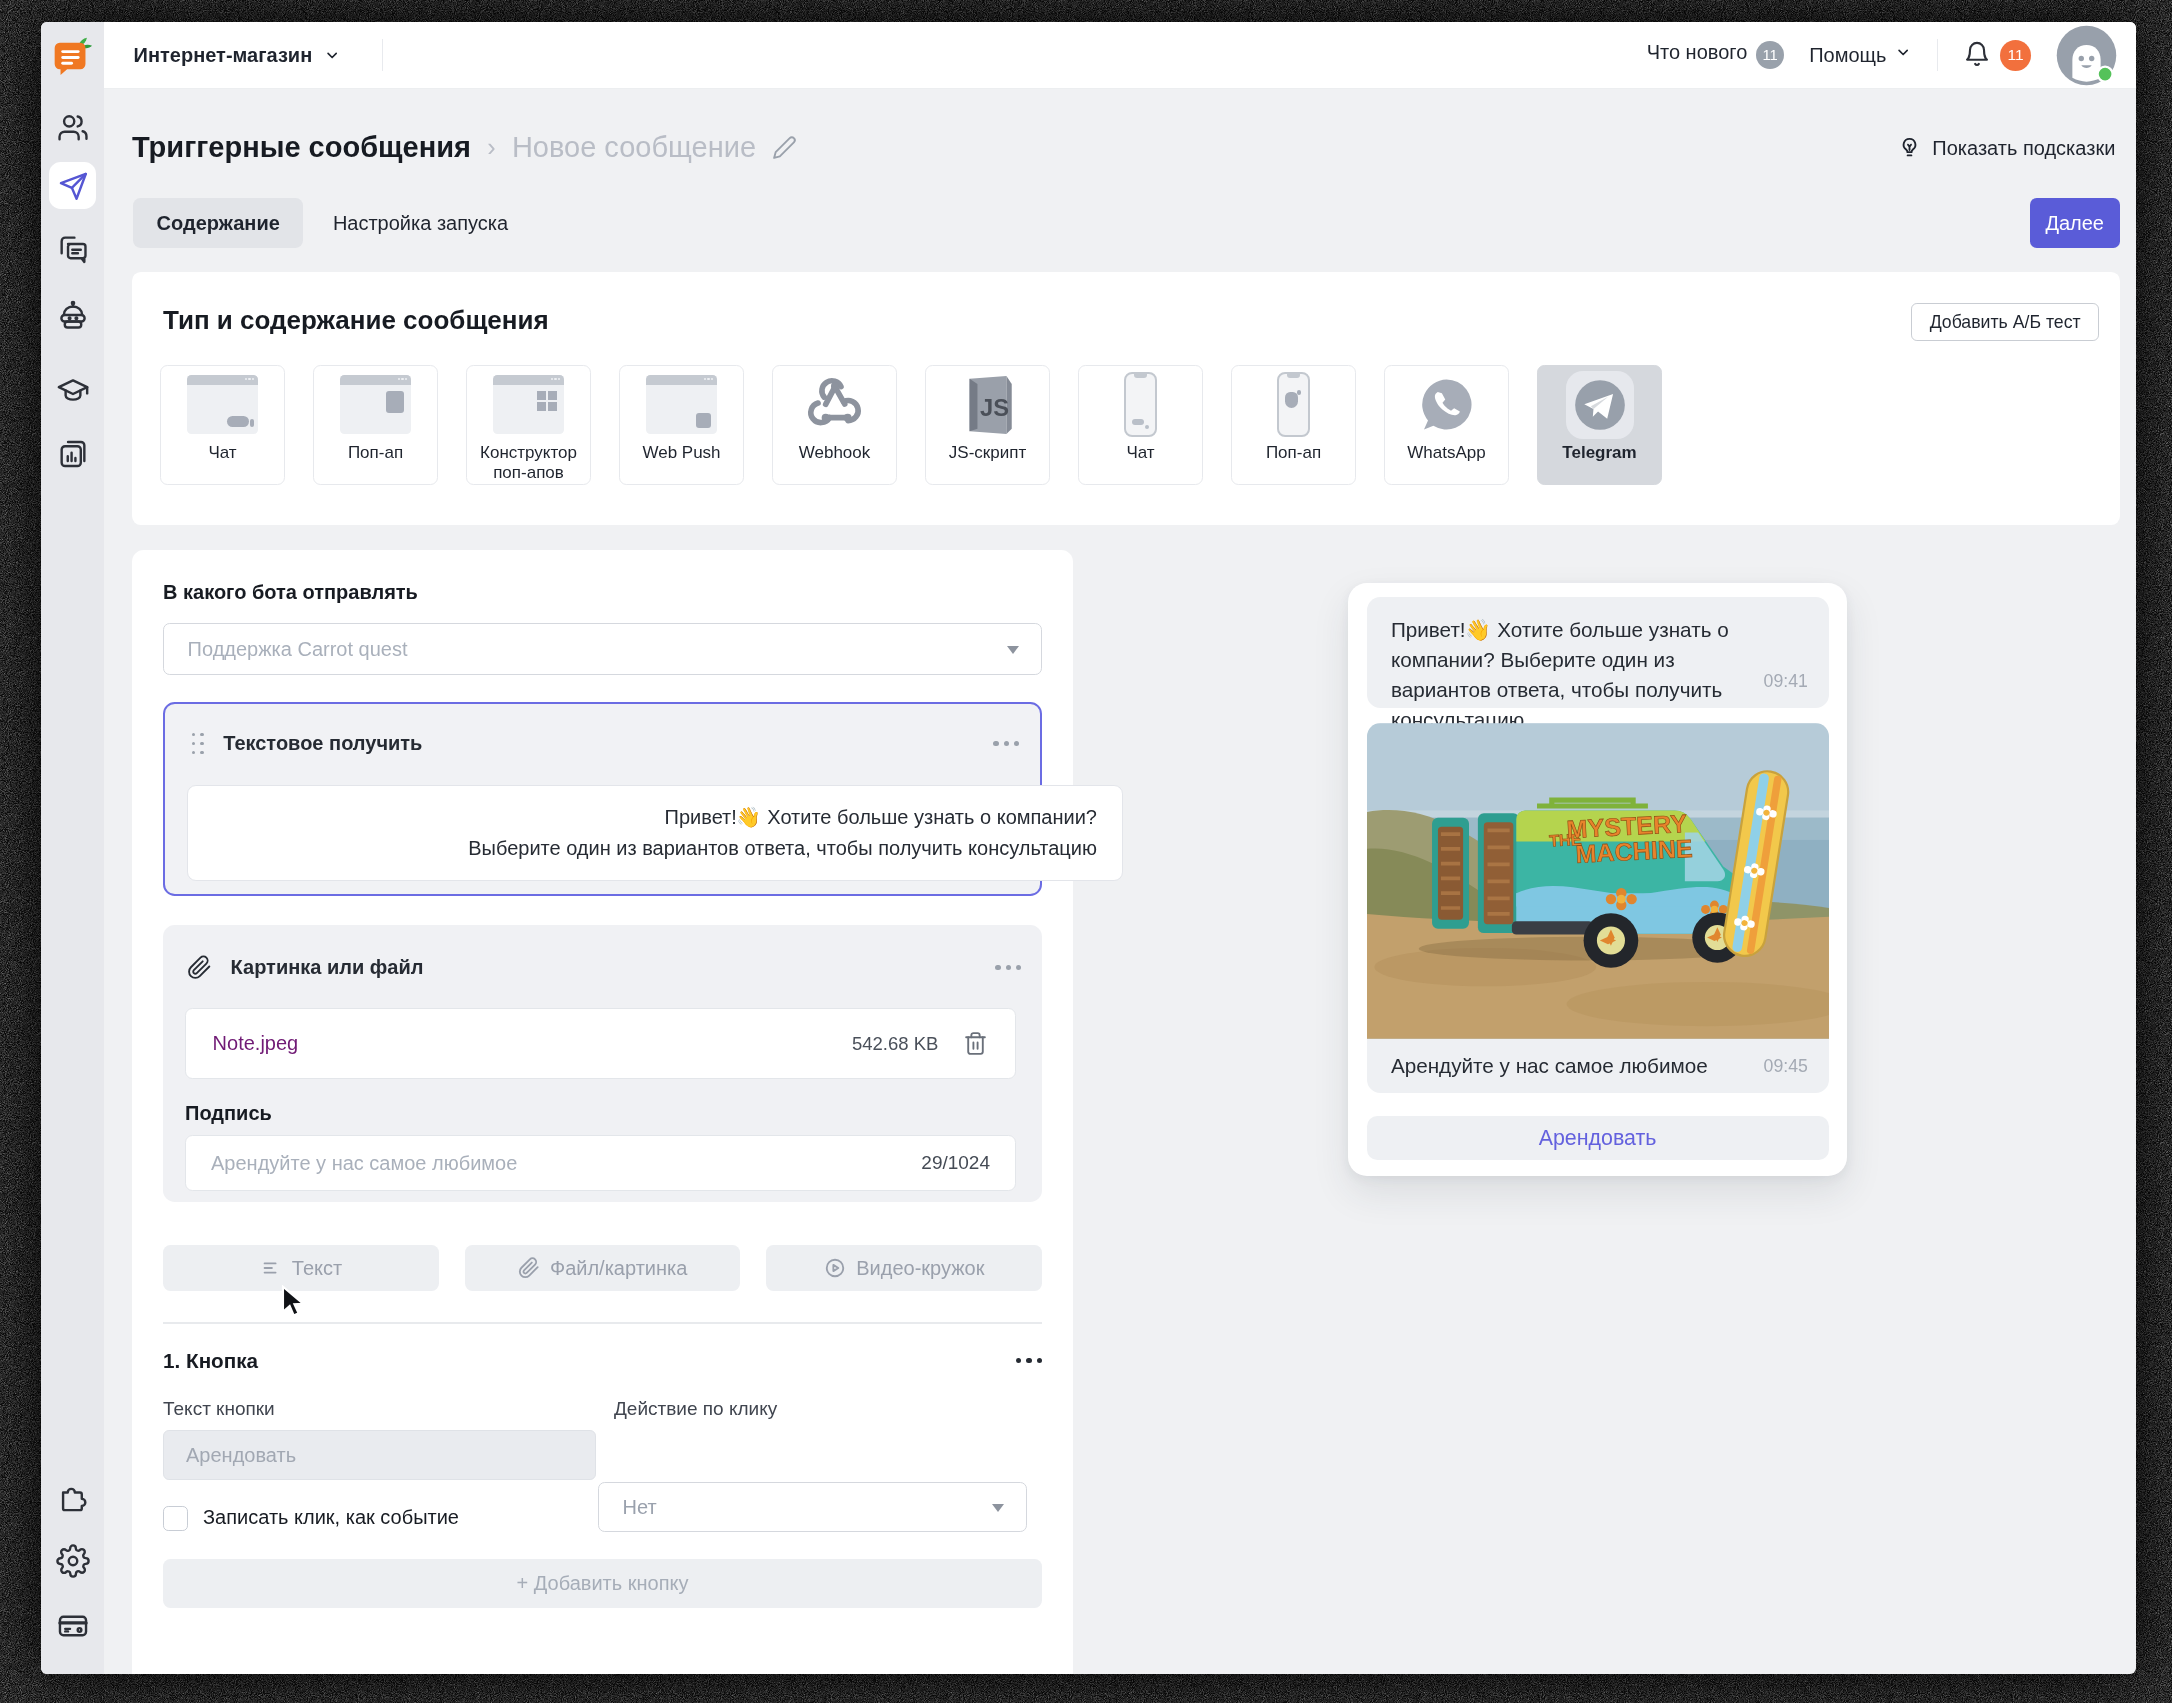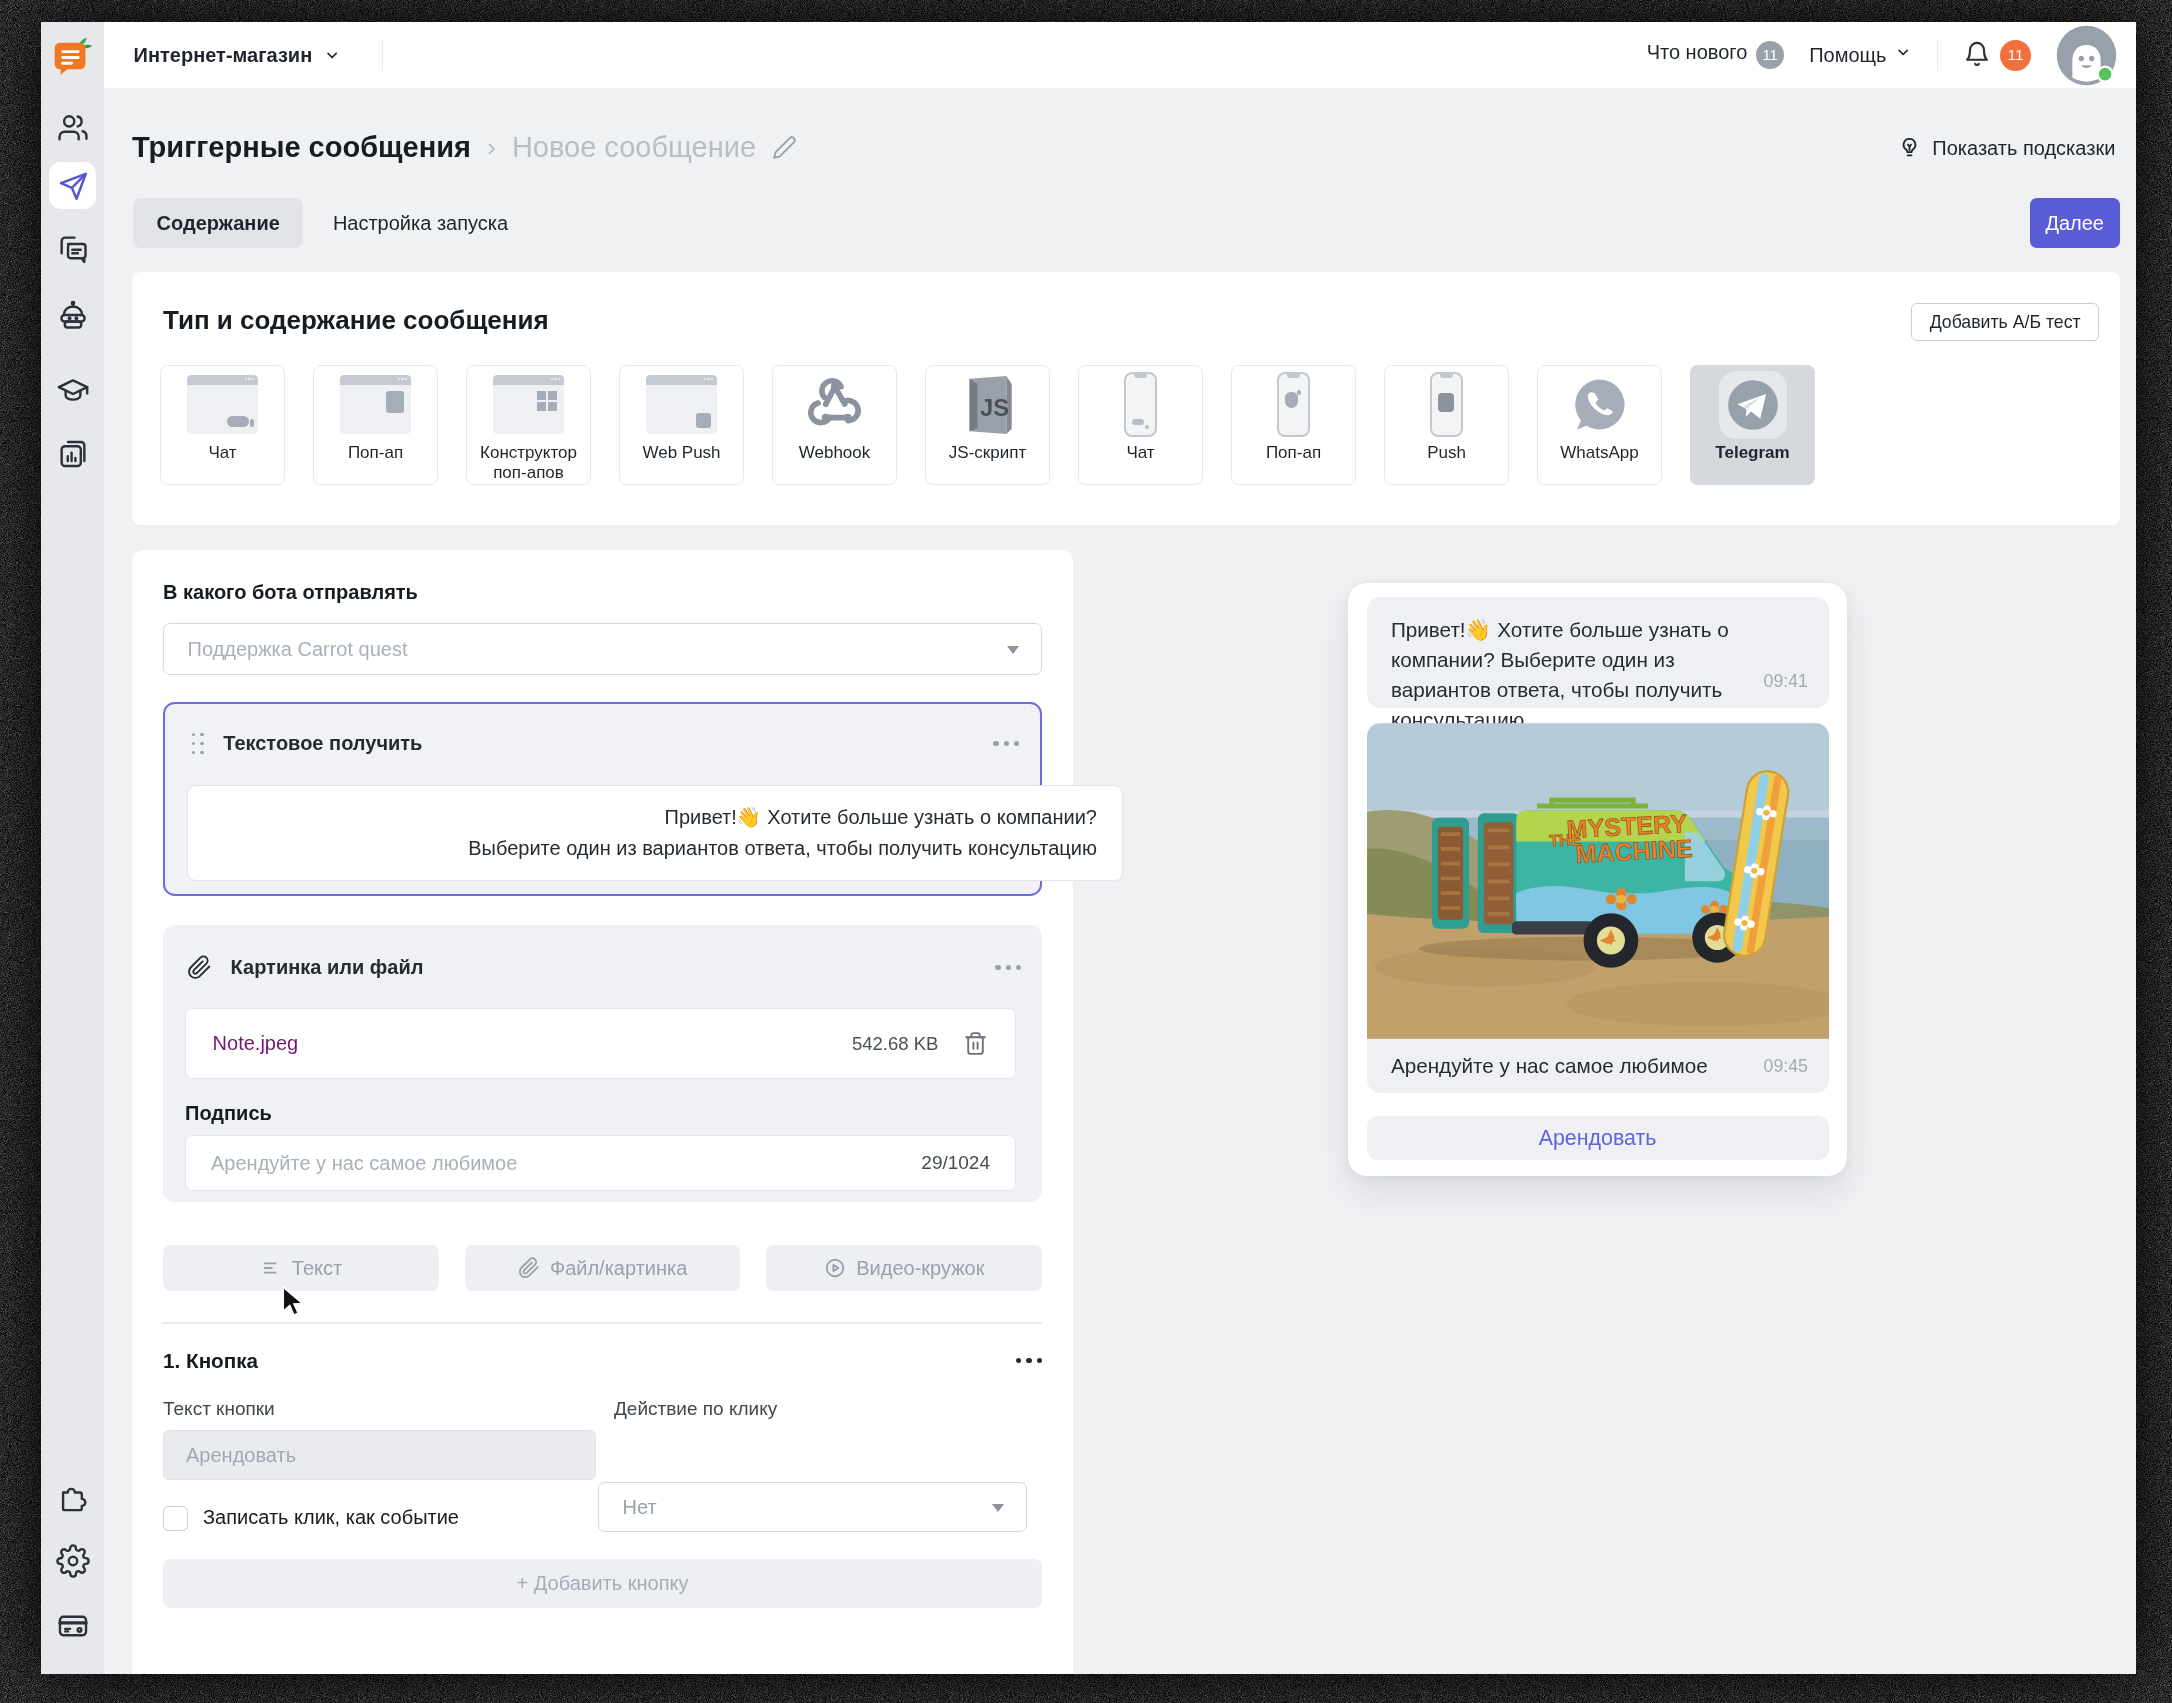--- a/index.html
+++ b/index.html
@@ -1,20 +1,20 @@
 <!DOCTYPE html>
 <html style="font-size:11.8px"><head>
 <meta charset="utf-8">
 <style>
   * { margin:0; padding:0; box-sizing:border-box; font-family:"Liberation Sans", sans-serif; }
   html,body { width:2172px; height:1704px; background:#060606; }
   .stage { position:relative; width:2172px; height:1704px; overflow:hidden; background:#0a0a0a; }
   .noise-svg { position:absolute; inset:0; width:100%; height:100%; display:block; opacity:.55; }
   .app { position:absolute; left:41px; top:22px; width:2095px; height:1652px; background:#f0f1f3;
-         border-radius:0; overflow:hidden; box-shadow:0 0 59px rgba(0,0,0,.95); }
+         border-radius:6px; overflow:hidden; box-shadow:0 0 59px rgba(0,0,0,.95); }
   .abs { position:absolute; }
 
   
   .sidebar { position:absolute; left:0; top:0; bottom:0; width:63px; background:#e7e8ec; }
   .logo { position:absolute; left:9.6px; top:11.8px; width:44px; height:44px; }
   .snav { position:absolute; left:0; width:63px; display:flex; justify-content:center; }
   .snav svg { width:34px; height:34px; stroke:#2d3038; stroke-width:1.7; fill:none;
               stroke-linecap:round; stroke-linejoin:round; }
   .stile { width:47px; height:47px; background:#fff; border-radius:11.8px; display:flex; align-items:center; justify-content:center; }
   .stile svg { stroke:#5556d3; }
@@ -404,28 +404,20 @@
         <div class="tcard">
           <div class="iconzone">
               <div class="phone">
             <div style="position:absolute;left:5.9px;top:17.7px;width:13.3px;height:16.3px;border-radius:5.9px 5.9px 7.4px 7.4px;background:#a7adb8;"></div>
             <div style="position:absolute;left:17.7px;top:16.3px;width:4.4px;height:4.4px;border-radius:2.2px;background:#a7adb8;"></div>
           </div>
             </div>
           <div class="tlabel">Поп-ап</div>
         </div>
 
-        <div class="tcard">
-          <div class="iconzone">
-              <div class="phone">
-            <div style="position:absolute;left:5.9px;top:19px;width:16.3px;height:19px;border-radius:3.7px;background:#8d939e;"></div>
-          </div>
-            </div>
-          <div class="tlabel">Push</div>
-        </div>
 
         <div class="tcard">
           <div class="iconzone">
             <svg width="65" height="65" viewBox="0 0 52 52">
               <path d="M26 6a20 20 0 1 1-10.5 37L8 46l3.2-7.2A20 20 0 0 1 26 6z" fill="#a7adb8"></path>
               <path d="M19 16c-1.5.8-2.5 2.3-2.3 4 .3 3 2.6 7 6 10 3.4 3 7.6 4.8 10.5 4.5 1.7-.2 3-1.4 3.5-3l-4.6-2.6-2.5 2c-2-.8-5.8-4.2-6.8-6.3l2.2-2.6L22.3 17z" fill="#fff"></path>
             </svg>
           </div>
           <div class="tlabel">WhatsApp</div>
         </div>

